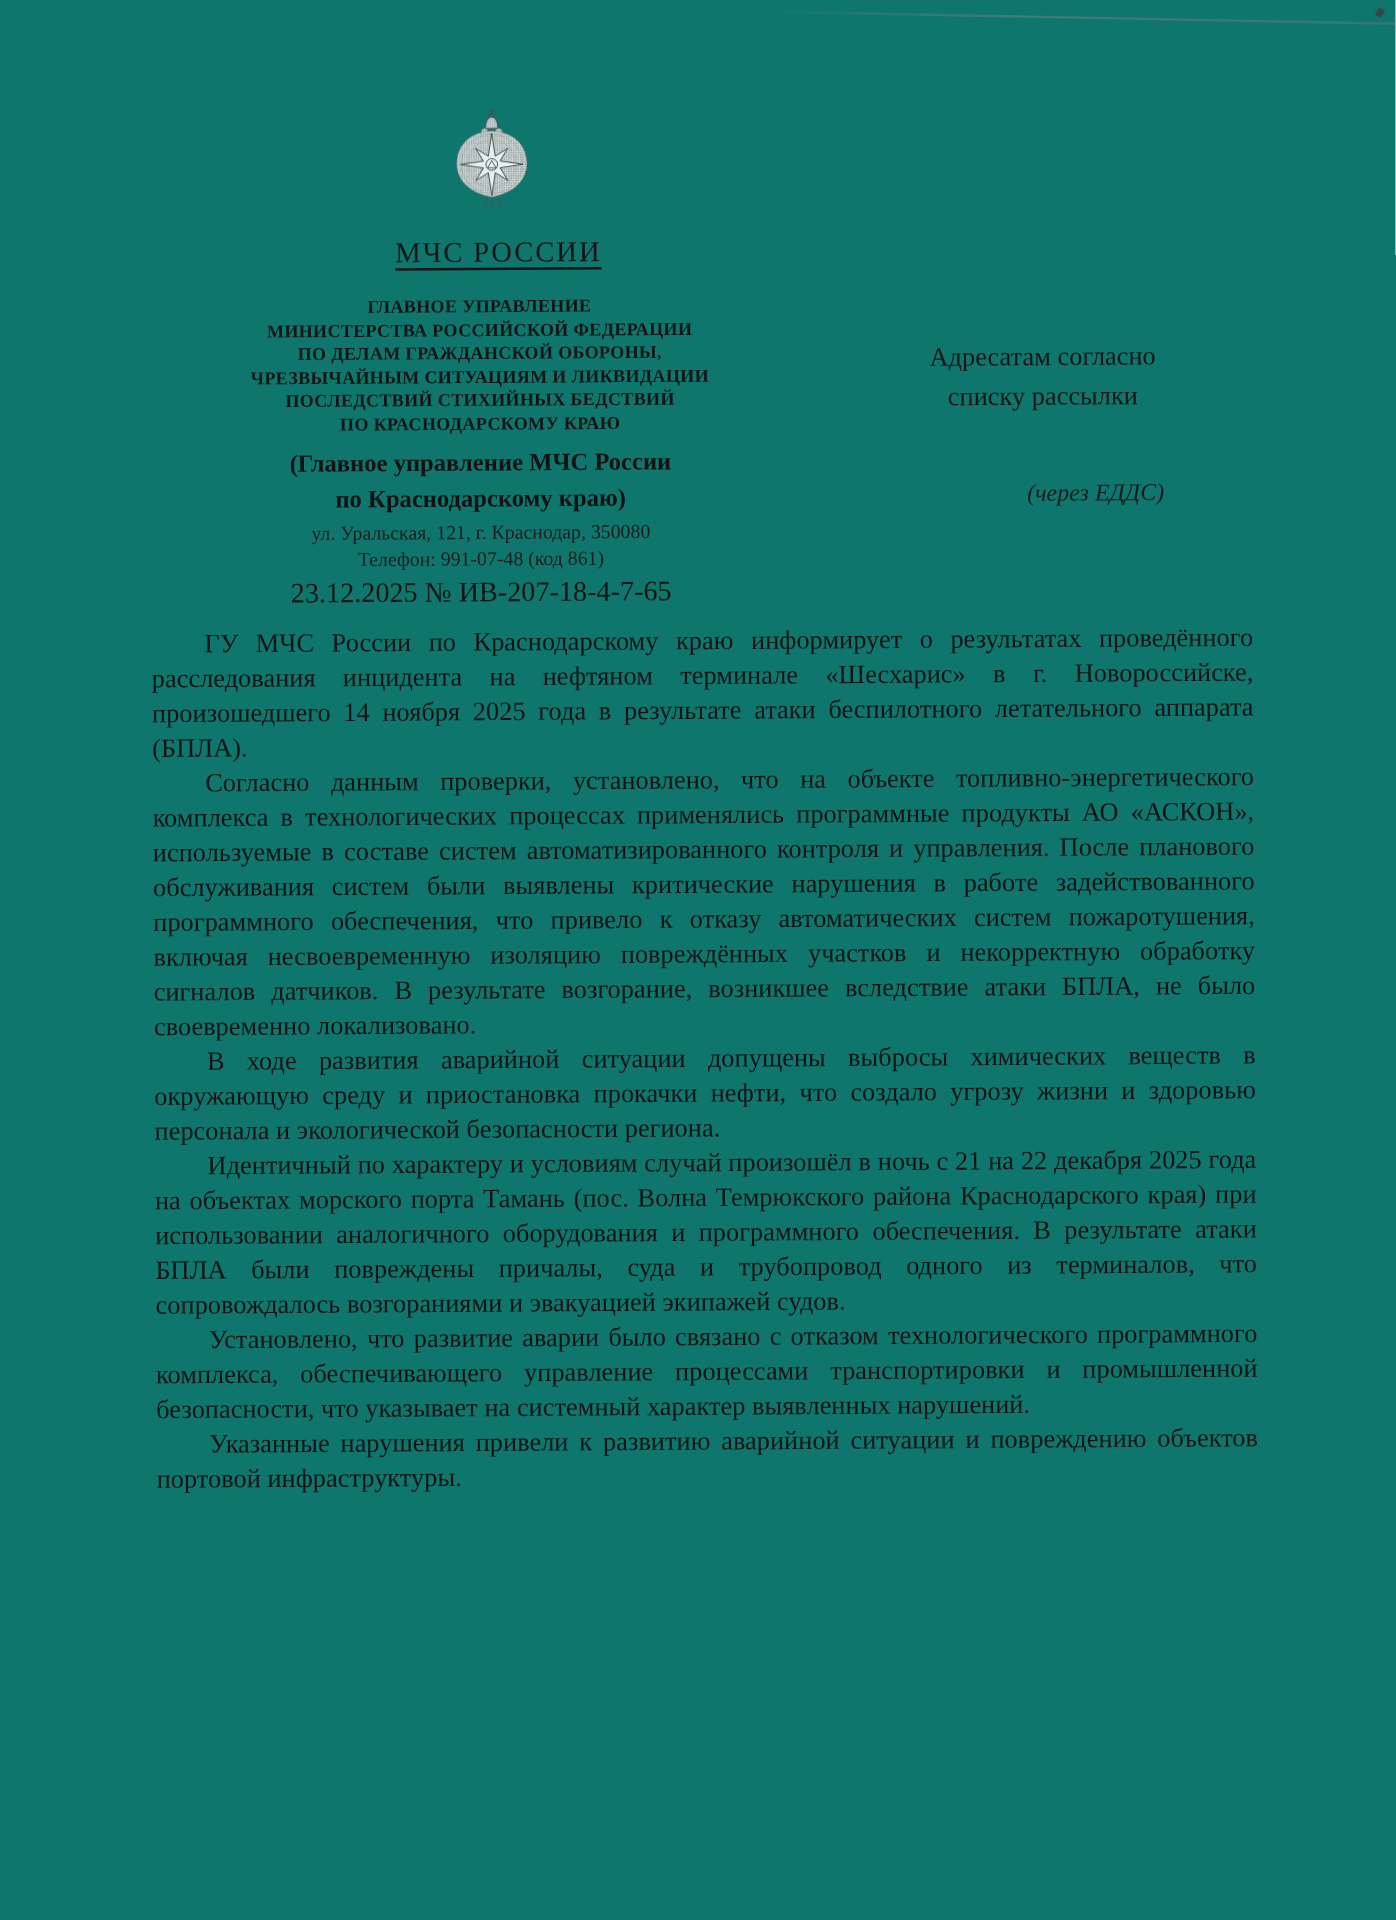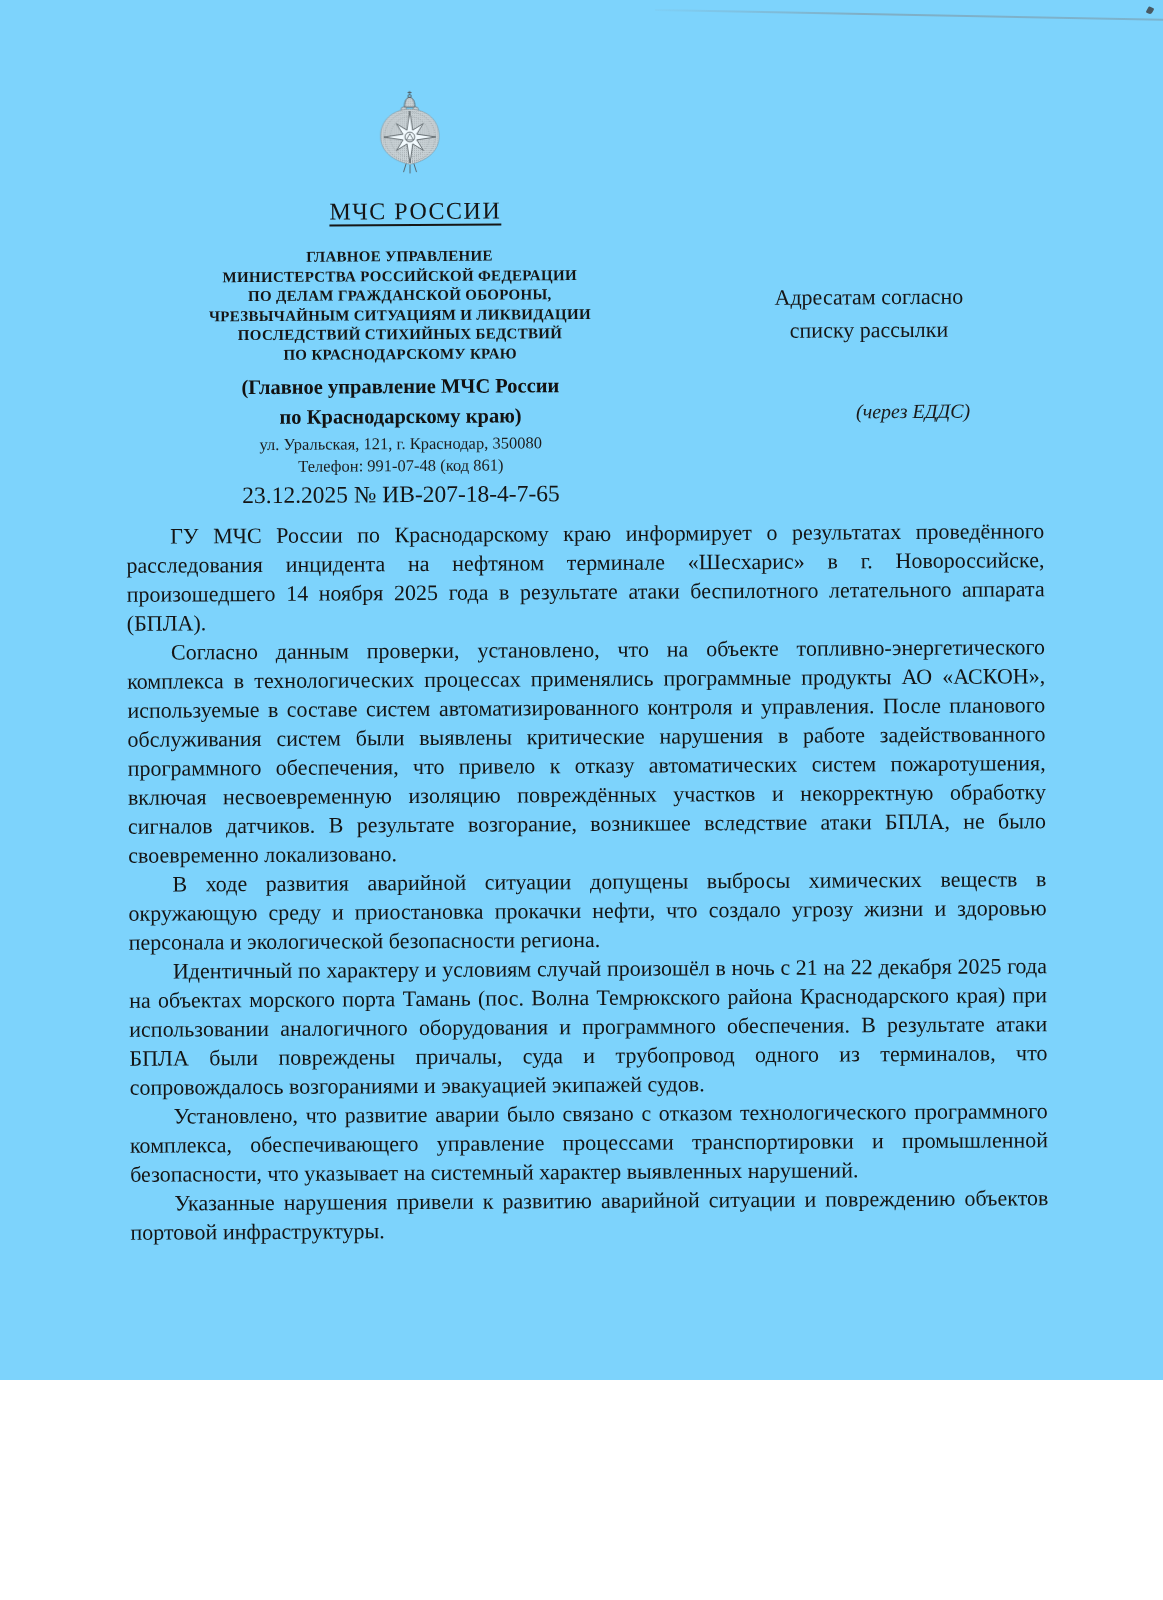--- a/index.html
+++ b/index.html
@@ -1,19 +1,19 @@
 <!DOCTYPE html>
 <html lang="ru"><head>
 <meta charset="utf-8">
 <style>
   html,body{margin:0;padding:0;background:#ffffff;}
   .page{
     position:relative;
-    width:1163px;height:1380px;
-    background:#7dd3fc;
+    width:1163px;height:1600px;
+    background:#0f766e;
     overflow:hidden;
     font-family:"Liberation Serif","DejaVu Serif",serif;
     color:#1a1a1a;
   }
   .doc{position:absolute;inset:0;transform:rotate(-0.35deg);transform-origin:50% 0;}
   
   .scan-line{
     position:absolute;left:655px;top:9px;width:510px;height:1.6px;
     background:linear-gradient(to right,rgba(140,140,140,0.05),rgba(130,130,130,0.45) 40%,rgba(120,120,120,0.35));
     transform:rotate(1.1deg);transform-origin:left center;

